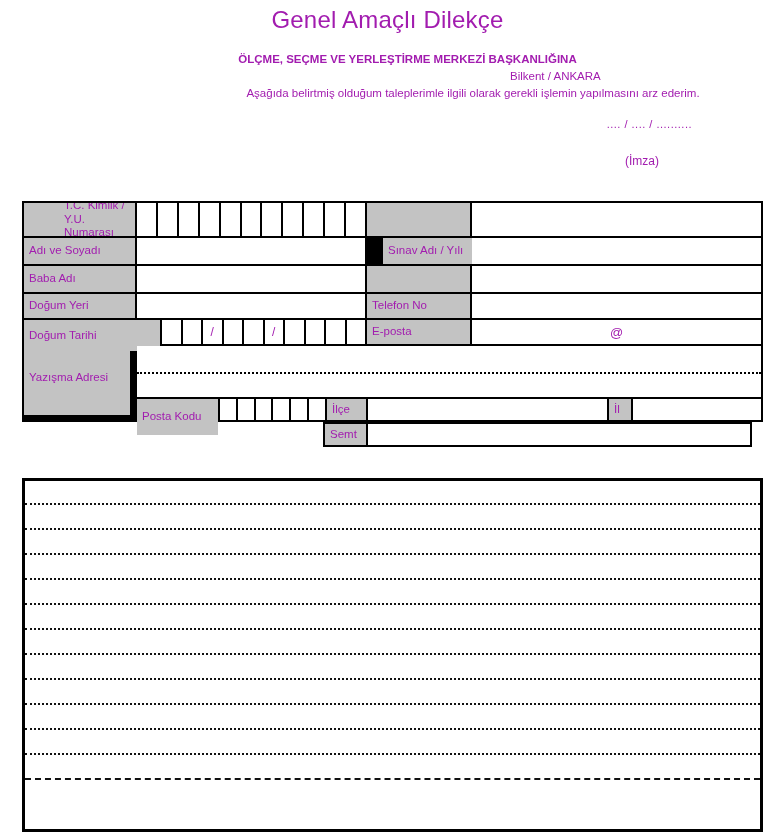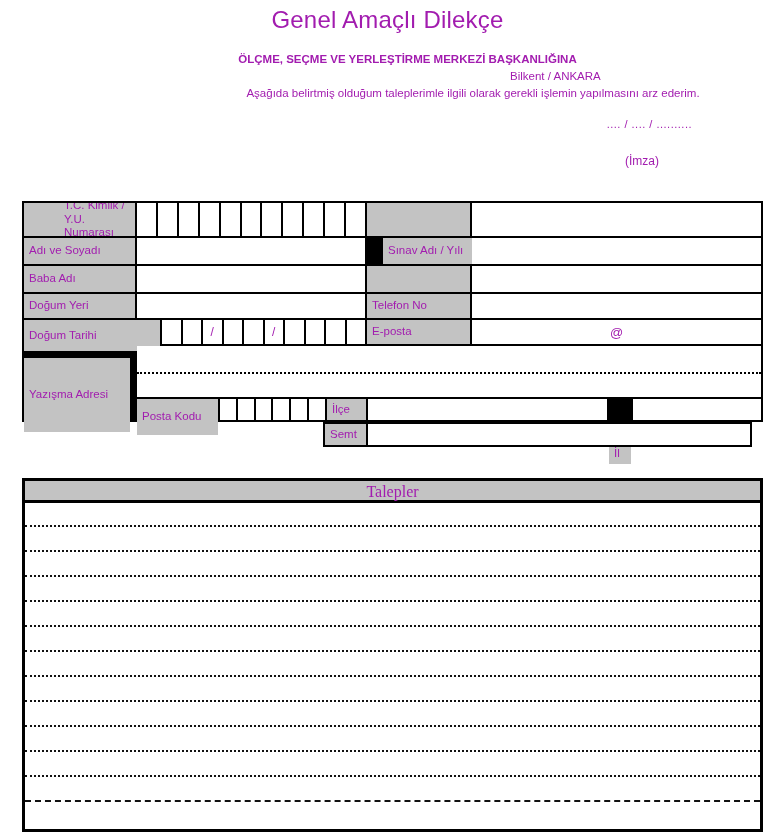--- a/index.html
+++ b/index.html
@@ -124,47 +124,46 @@
         <div class="box"></div>
         <div class="box"></div>
         <div class="box"></div>
         <div class="box"></div>
       </div>
     <div class="cell gray lbl" style="left:345px;top:119px;width:103px;height:24px;">E-posta</div>
     <div class="cell white at-cell" style="left:450px;top:119px;width:289px;height:24px;">
       <span>@</span>
     </div>
 
-    <div class="cell gray lbl" style="left:2px;top:157px;width:106px;height:74px;">Yazışma Adresi</div>
+    <div class="cell gray lbl" style="left:2px;top:140px;width:106px;height:74px;">Yazışma Adresi</div>
     <div class="cell white" style="left:115px;top:145px;width:624px;height:51px;">
       <div class="addr-dotline" style="top:26px;"></div>
     </div>
 
     <div class="cell gray lbl" style="left:115px;top:198px;width:81px;height:36px;">Posta Kodu</div>
     <div class="cell boxes" style="left:198px;top:198px;width:105px;height:21px;">
         <div class="box"></div>
         <div class="box"></div>
         <div class="box"></div>
         <div class="box"></div>
         <div class="box"></div>
         <div class="box"></div>
       </div>
     <div class="cell gray lbl" style="left:305px;top:198px;width:39px;height:21px;">İlçe</div>
     <div class="cell white" style="left:346px;top:198px;width:239px;height:21px;"></div>
-    <div class="cell gray lbl" style="left:587px;top:198px;width:22px;height:21px;margin-top:44px;">İl</div>
+    <div class="cell gray lbl" style="left:587px;top:198px;width:22px;height:21px;">İl</div>
     <div class="cell white" style="left:611px;top:198px;width:128px;height:21px;"></div>
   </div>
 
   <div class="tbl tbl-semt">
     <div class="cell gray lbl" style="left:2px;top:2px;width:41px;height:21px;">Semt</div>
     <div class="cell white" style="left:45px;top:2px;width:382px;height:21px;"></div>
   </div>
 
   <div class="talepler">
-    <div class="talepler-head">Talepler</div>
     <div class="talepler-lines">
         <div class="write-line" style="top: 22px;"></div>
         <div class="write-line" style="top: 47px;"></div>
         <div class="write-line" style="top: 72px;"></div>
         <div class="write-line" style="top: 97px;"></div>
         <div class="write-line" style="top: 122px;"></div>
         <div class="write-line" style="top: 147px;"></div>
         <div class="write-line" style="top: 172px;"></div>
         <div class="write-line" style="top: 197px;"></div>
         <div class="write-line" style="top: 222px;"></div>

